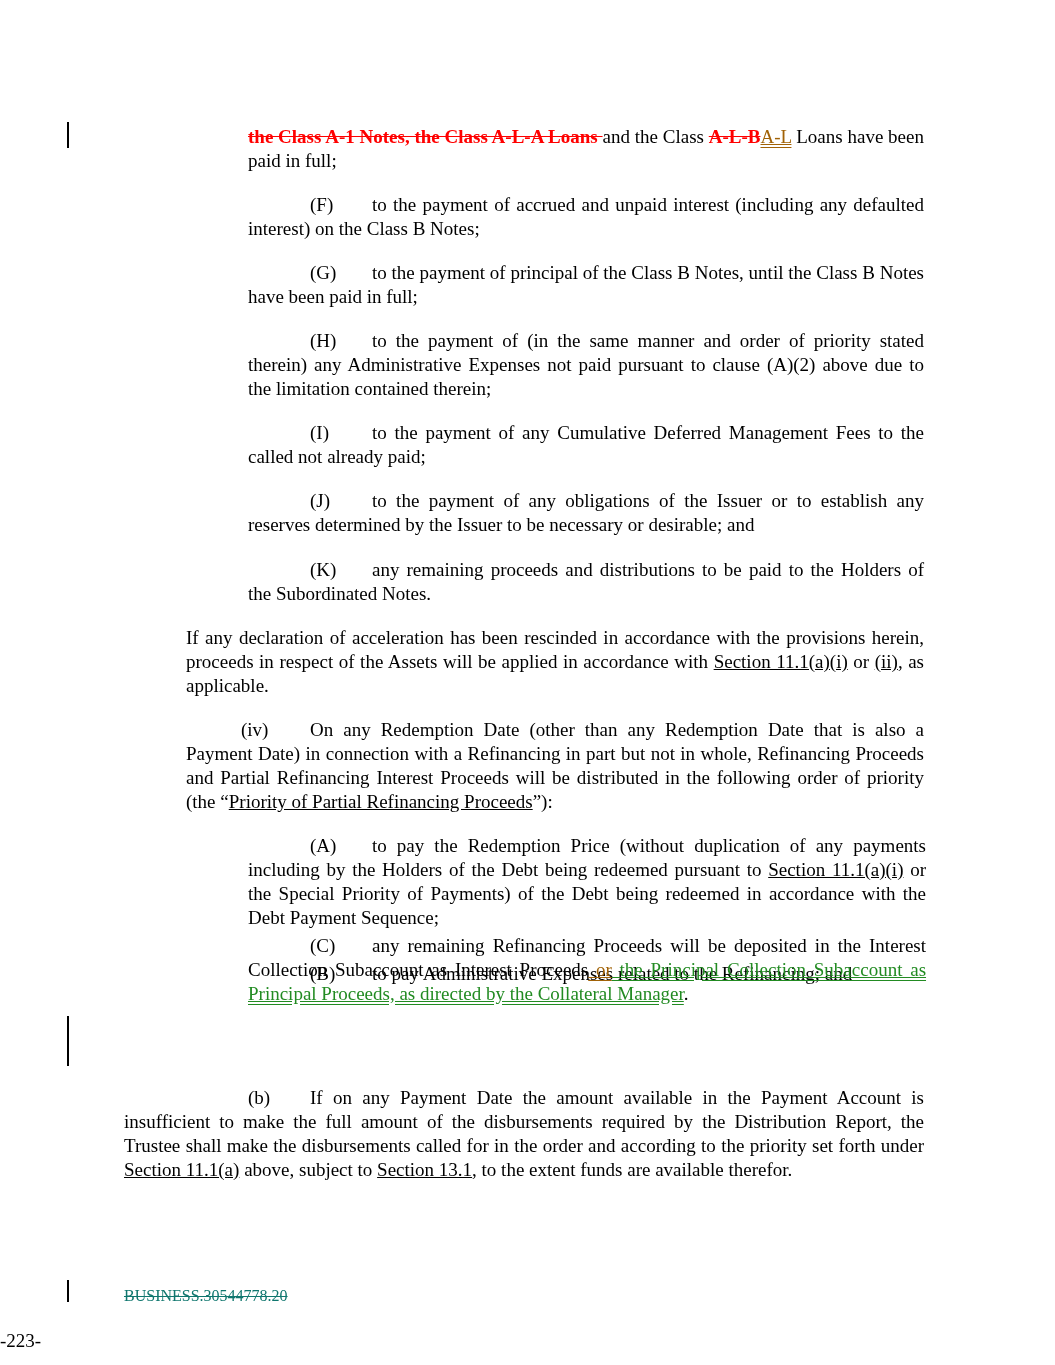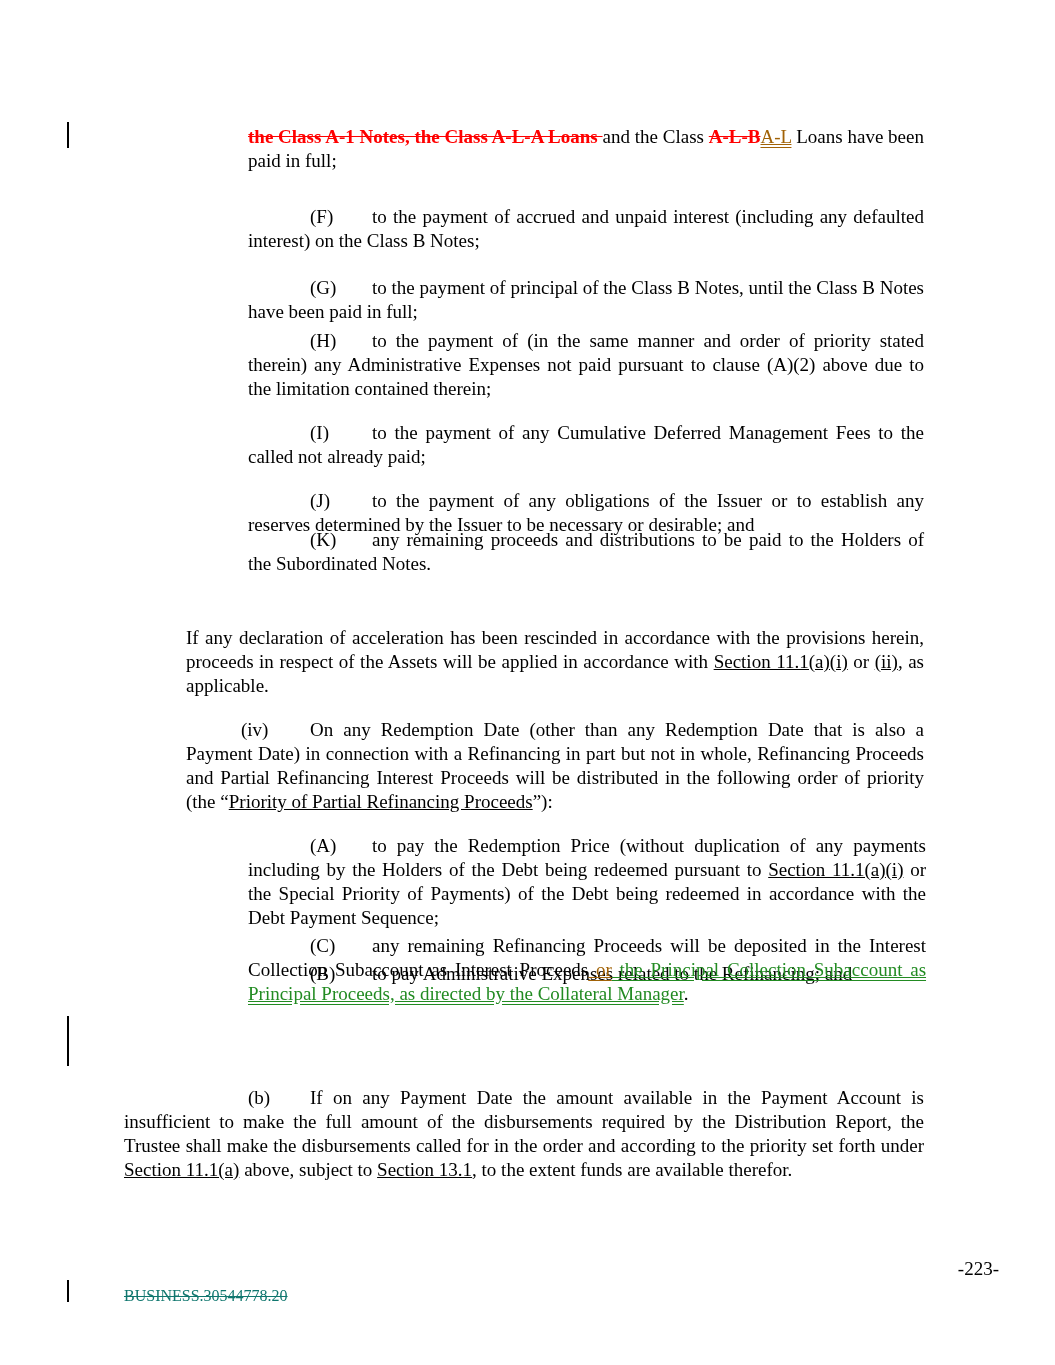--- a/index.html
+++ b/index.html
@@ -8,49 +8,49 @@
   .p { position: absolute; line-height: 24px; text-align: justify; }
   .p.last-left { text-align-last: left; }
   .ind { display: inline-block; }
   .u { text-decoration: underline; }
   .del { color: #ff0000; text-decoration: line-through; font-weight: bold; }
   .ins-blue { color: #a16207; text-decoration: underline double; }
   .ins-green { color: #228b22; text-decoration: underline double; }
   .bar { position: absolute; left: 67px; width: 2px; background: #000; }
   .footer-id { position: absolute; left: 124px; top: 1287px; font-size: 16px;
                color: #0f766e; text-decoration: line-through; }
-  .pagenum { position: absolute; left: 0; width: 999px; top: 1258px; text-align: right; }
+  .pagenum { position: absolute; left: 0; width: 999px; top: 1330px; text-align: left; }
 </style>
 </head>
 <body>
 
 <div class="bar" style="top:122px;height:26px;"></div>
 <div class="bar" style="top:1016px;height:50px;"></div>
 <div class="bar" style="top:1280px;height:22px;"></div>
 
 <div class="p last-left" style="left:248px;top:125px;width:676px;">
   <span class="del">the Class A-1 Notes, the Class A-L-A Loans </span><span>and the Class </span><span class="del">A-L-B</span><span class="ins-blue">A-L</span><span> Loans have been paid in full;</span>
 </div>
 
-<div class="p last-left" style="left:248px;top:205px;width:676px;">
+<div class="p last-left" style="left:248px;top:193px;width:676px;">
   <span class="ind" style="width:62px;"></span><span class="ind" style="width:62px;">(F)</span><span>to the payment of accrued and unpaid interest (including any defaulted interest) on the Class B Notes;</span>
 </div>
-<div class="p last-left" style="left:248px;top:261px;width:676px;margin-top:15px;">
+<div class="p last-left" style="left:248px;top:261px;width:676px;">
   <span class="ind" style="width:62px;"></span><span class="ind" style="width:62px;">(G)</span><span>to the payment of principal of the Class B Notes, until the Class B Notes have been paid in full;</span>
 </div>
 <div class="p last-left" style="left:248px;top:329px;width:676px;">
   <span class="ind" style="width:62px;"></span><span class="ind" style="width:62px;">(H)</span><span>to the payment of (in the same manner and order of priority stated therein) any Administrative Expenses not paid pursuant to clause (A)(2) above due to the limitation contained therein;</span>
 </div>
 <div class="p last-left" style="left:248px;top:421px;width:676px;">
   <span class="ind" style="width:62px;"></span><span class="ind" style="width:62px;">(I)</span><span>to the payment of any Cumulative Deferred Management Fees to the called not already paid;</span>
 </div>
 <div class="p last-left" style="left:248px;top:489px;width:676px;">
   <span class="ind" style="width:62px;"></span><span class="ind" style="width:62px;">(J)</span><span>to the payment of any obligations of the Issuer or to establish any reserves determined by the Issuer to be necessary or desirable; and</span>
 </div>
-<div class="p last-left" style="left:248px;top:528px;width:676px;font-family:Liberation Serif, serif;">
+<div class="p last-left" style="left:248px;top:558px;width:676px;font-family:Liberation Serif, serif;">
   <span class="ind" style="width:62px;"></span><span class="ind" style="width:62px;">(K)</span><span>any remaining proceeds and distributions to be paid to the Holders of the Subordinated Notes.</span>
 </div>
 
 <div class="p last-left" style="left:186px;top:626px;width:738px;">
   <span>If any declaration of acceleration has been rescinded in accordance with the provisions herein, proceeds in respect of the Assets will be applied in accordance with </span><span class="u">Section 11.1(a)(i)</span><span> or </span><span class="u">(ii)</span><span>, as applicable.</span>
 </div>
 
 <div class="p last-left" style="left:186px;top:718px;width:738px;">
   <span class="ind" style="width:55px;"></span><span class="ind" style="width:69px;">(iv)</span><span>On any Redemption Date (other than any Redemption Date that is also a Payment Date) in connection with a Refinancing in part but not in whole, Refinancing Proceeds and Partial Refinancing Interest Proceeds will be distributed in the following order of priority (the “</span><span class="u">Priority of Partial Refinancing Proceeds</span><span>”):</span>
 </div>

